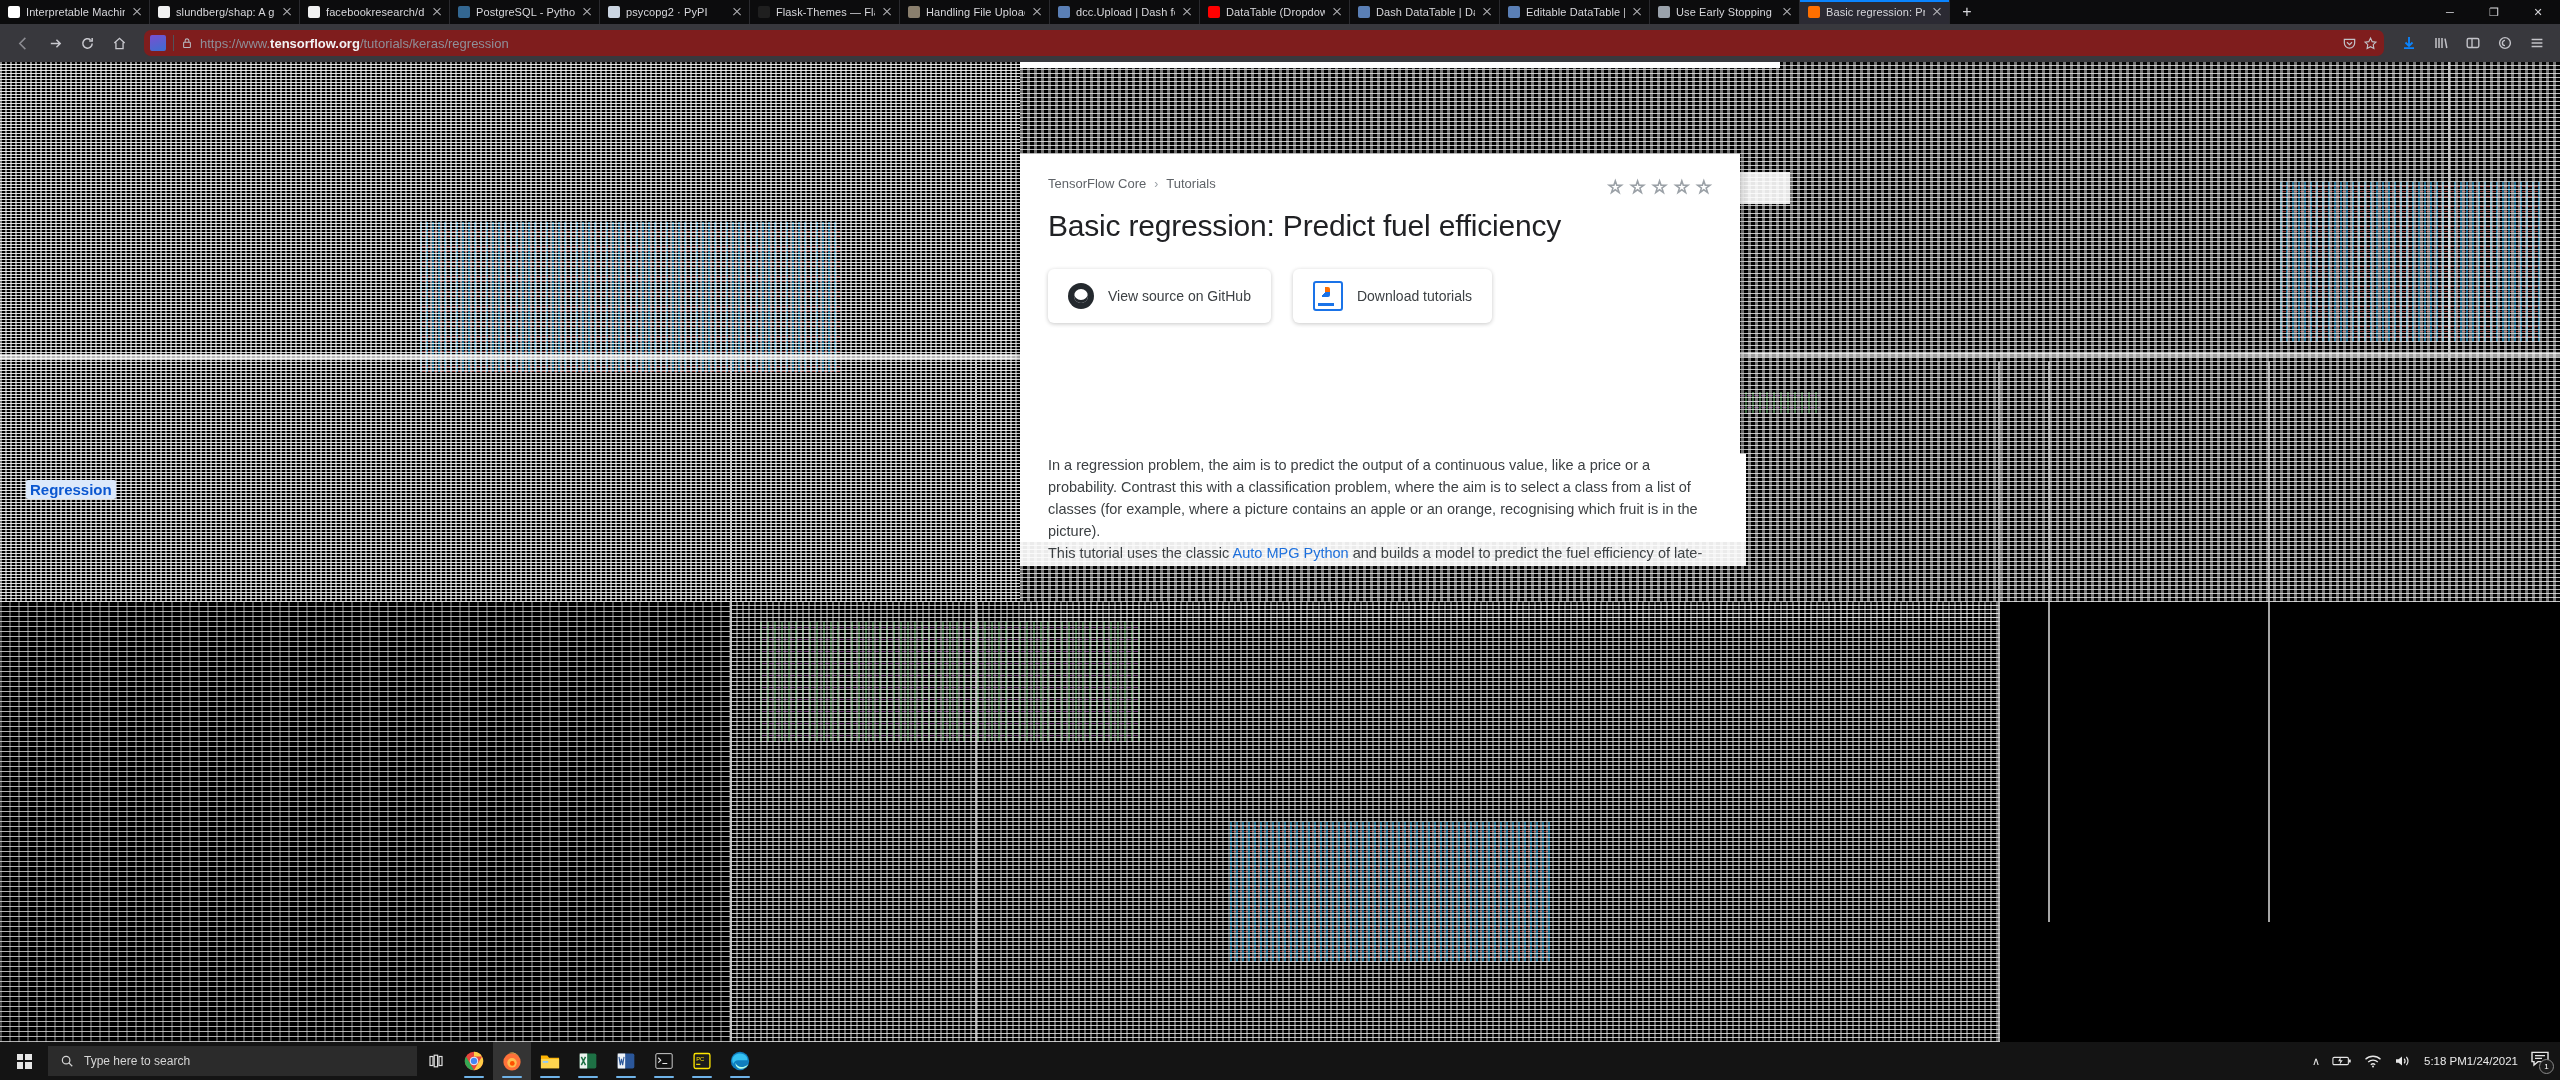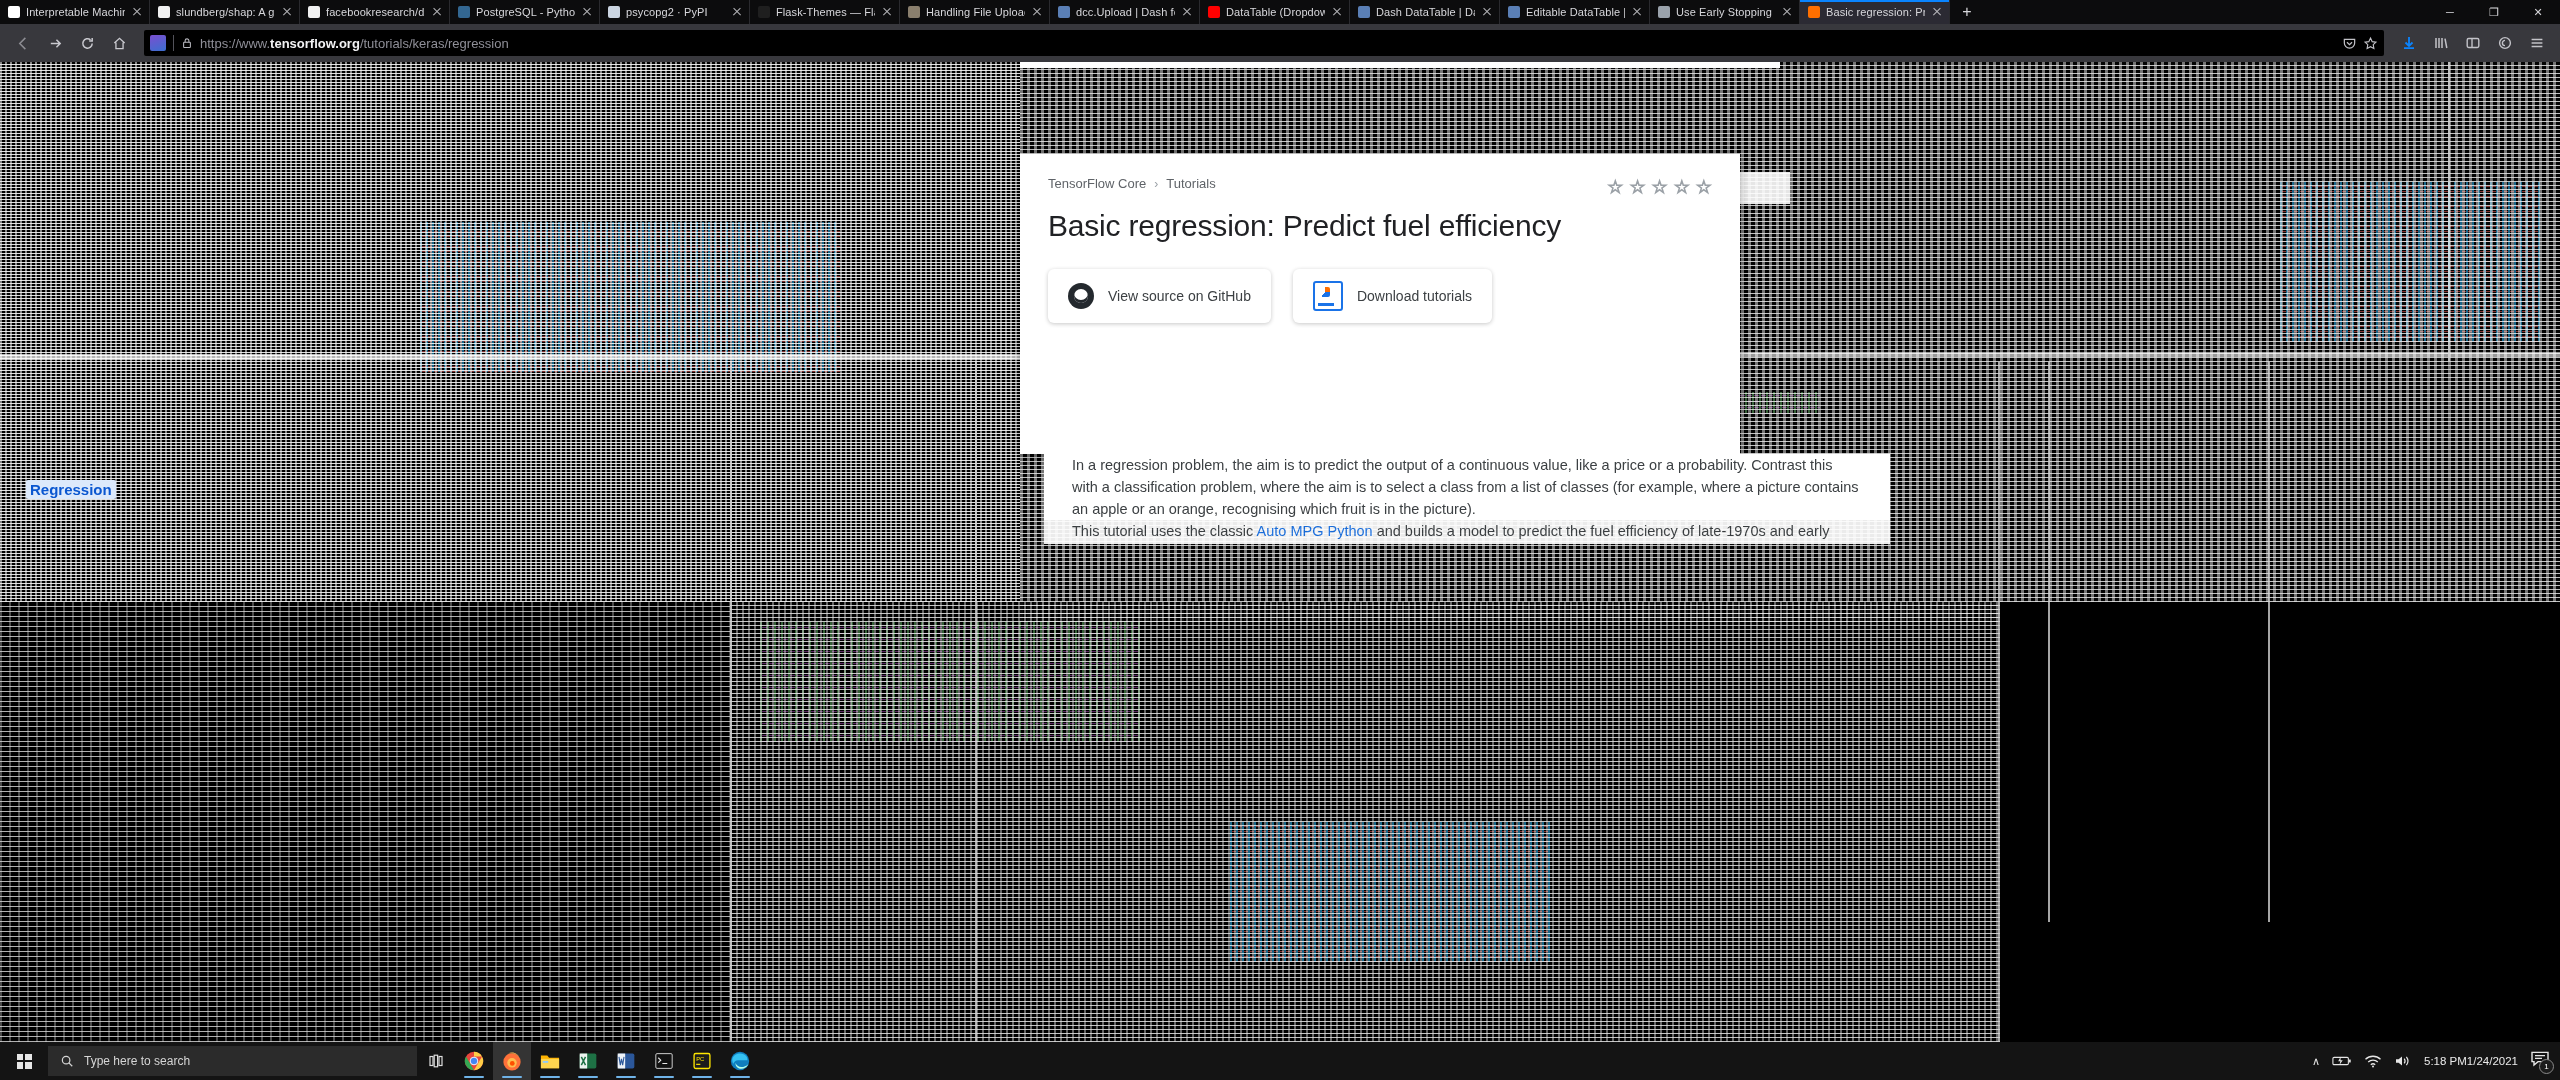--- a/index.html
+++ b/index.html
@@ -26,21 +26,21 @@
   .tab .tclose:before,.tab .tclose:after{content:"";position:absolute;left:1px;top:5px;width:10px;height:1.4px;background:#d0d0d4;}
   .tab .tclose:before{transform:rotate(45deg);} .tab .tclose:after{transform:rotate(-45deg);}
 
   .newtab{width:34px;display:flex;align-items:center;justify-content:center;color:#d8d8dc;font-size:16px;}
   .wincontrols{margin-left:auto;display:flex;align-items:center;}
   .wc{width:44px;height:24px;display:flex;align-items:center;justify-content:center;color:#d8d8dc;font-size:11px;}
 
   .navbar{height:38px;background:#38383d;display:flex;align-items:center;padding:0 8px;gap:2px;}
   .navbtn{width:30px;height:28px;display:flex;align-items:center;justify-content:center;color:#8d8d93;}
   .navbtn.en{color:#c9c9cf;}
-  .urlbar{flex:1 1 auto;height:26px;margin:0 8px;background:#000000;border-radius:2px;
+  .urlbar{flex:1 1 auto;height:26px;margin:0 8px;background:#7f1d1d;border-radius:7px;
           display:flex;align-items:center;padding:0 6px;gap:7px;min-width:0;}
   .urlbar .ident{width:16px;height:16px;border-radius:2px;background:linear-gradient(160deg,#7a4fd0,#3b6fd0);flex:0 0 16px;}
   .urlbar .sep{width:1px;height:16px;background:#52525a;}
   .urlbar .lock{flex:0 0 12px;color:#b8b8bf;}
   .urlbar .utext{font-size:13px;color:#8f8f98;white-space:nowrap;overflow:hidden;}
   .urlbar .utext b{color:#f2f2f4;font-weight:700;}
   .tbicons{display:flex;align-items:center;gap:2px;}
   .tbi{width:30px;height:28px;display:flex;align-items:center;justify-content:center;color:#c2c2c8;}
 
   
@@ -91,21 +91,21 @@
   .btnrow{margin-top:26px;display:flex;gap:22px;}
   .abtn{display:flex;align-items:center;gap:14px;padding:12px 20px;border-radius:6px;
         box-shadow:0 1px 4px rgba(0,0,0,.22);background:#fff;color:#3c4043;font-size:14px;}
   .gicon{width:26px;height:26px;border-radius:50%;background:#24292e;position:relative;flex:0 0 26px;}
   .gicon:after{content:"";position:absolute;left:6px;top:6px;width:14px;height:14px;border-radius:50%;
                background:#fff;box-shadow:inset 0 -3px 0 #24292e;}
   .nbicon{width:26px;height:26px;flex:0 0 26px;border:2px solid #1a73e8;border-radius:3px;position:relative;background:#fff;}
   .nbicon:after{content:"";position:absolute;left:3px;bottom:3px;width:16px;height:3px;background:#1a73e8;}
   .nbicon:before{content:"";position:absolute;left:5px;top:4px;width:10px;height:10px;
                  background:conic-gradient(#ff6f00 0 25%,#1a73e8 25% 60%,#fff 60% 100%);border-radius:2px;}
-  .body{position:absolute;left:1020px;top:392px;width:846px;padding-left:24px;}
+  .body{position:absolute;left:1020px;top:392px;width:726px;}
   .para{padding:0 28px;color:#3c4043;font-size:14.5px;line-height:22px;background:#fff;}
   .para.clip{height:24px;overflow:hidden;opacity:.92;}
   .para a{color:#1a73e8;text-decoration:none;}
 
   
   .taskbar{position:absolute;left:0;bottom:0;width:2560px;height:38px;background:#141414;display:flex;align-items:center;}
   .startbtn{width:48px;height:38px;display:flex;align-items:center;justify-content:center;}
   .winlogo{width:15px;height:15px;display:grid;grid-template-columns:1fr 1fr;grid-template-rows:1fr 1fr;gap:2px;}
   .winlogo i{background:#e6e6e6;display:block;}
   .searchbox{width:345px;height:30px;background:#2b2b2b;display:flex;align-items:center;gap:10px;padding:0 12px;color:#d6d6d6;font-size:12px;}

